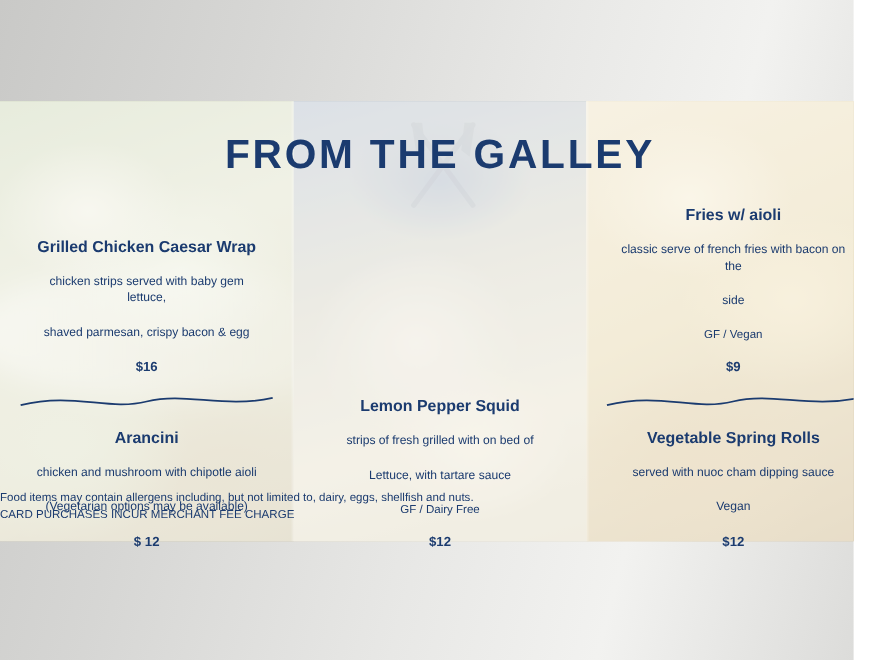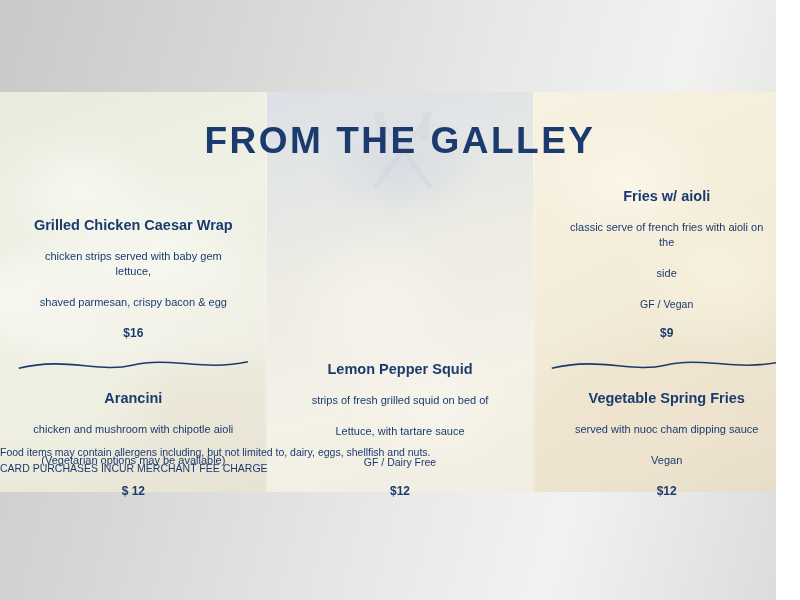--- a/index.html
+++ b/index.html
@@ -239,42 +239,42 @@
           <p class="item-price">$ 12</p>
         </div>
       </div>
 
       <div class="col col-2">
 
         <div class="spacer-lg"></div>
 
         <div>
           <p class="item-name">Lemon Pepper Squid</p>
-          <p class="item-desc">strips of fresh grilled squid on bed of</p>
+          <p class="item-desc">strips of fresh grilled with on bed of</p>
           <p class="item-desc">Lettuce, with tartare sauce</p>
           <p class="item-diet">GF / Dairy Free</p>
           <p class="item-price">$12</p>
         </div>
       </div>
 
       <div class="col col-3">
         <div>
           <p class="item-name">Fries w/ aioli</p>
-          <p class="item-desc">classic serve of french fries with aioli on the</p>
+          <p class="item-desc">classic serve of french fries with bacon on the</p>
           <p class="item-desc">side</p>
           <p class="item-diet">GF / Vegan</p>
           <p class="item-price">$9</p>
         </div>
 
         <svg class="divider" viewBox="0 0 200 20" preserveAspectRatio="none">
           <path d="M4 13 C 45 2, 70 18, 100 10 C 130 2, 158 16, 196 7" stroke="#1b3b6f" stroke-width="1.4" fill="none"></path>
         </svg>
 
         <div>
-          <p class="item-name">Vegetable Spring Fries</p>
+          <p class="item-name">Vegetable Spring Rolls</p>
           <p class="item-desc">served with nuoc cham dipping sauce</p>
           <p class="item-desc">Vegan</p>
           <p class="item-price">$12</p>
         </div>
       </div>
 
     </div>
 
     <div class="footer">
       <div>Food items may contain allergens including, but not limited to, dairy, eggs, shellfish and nuts.</div>

